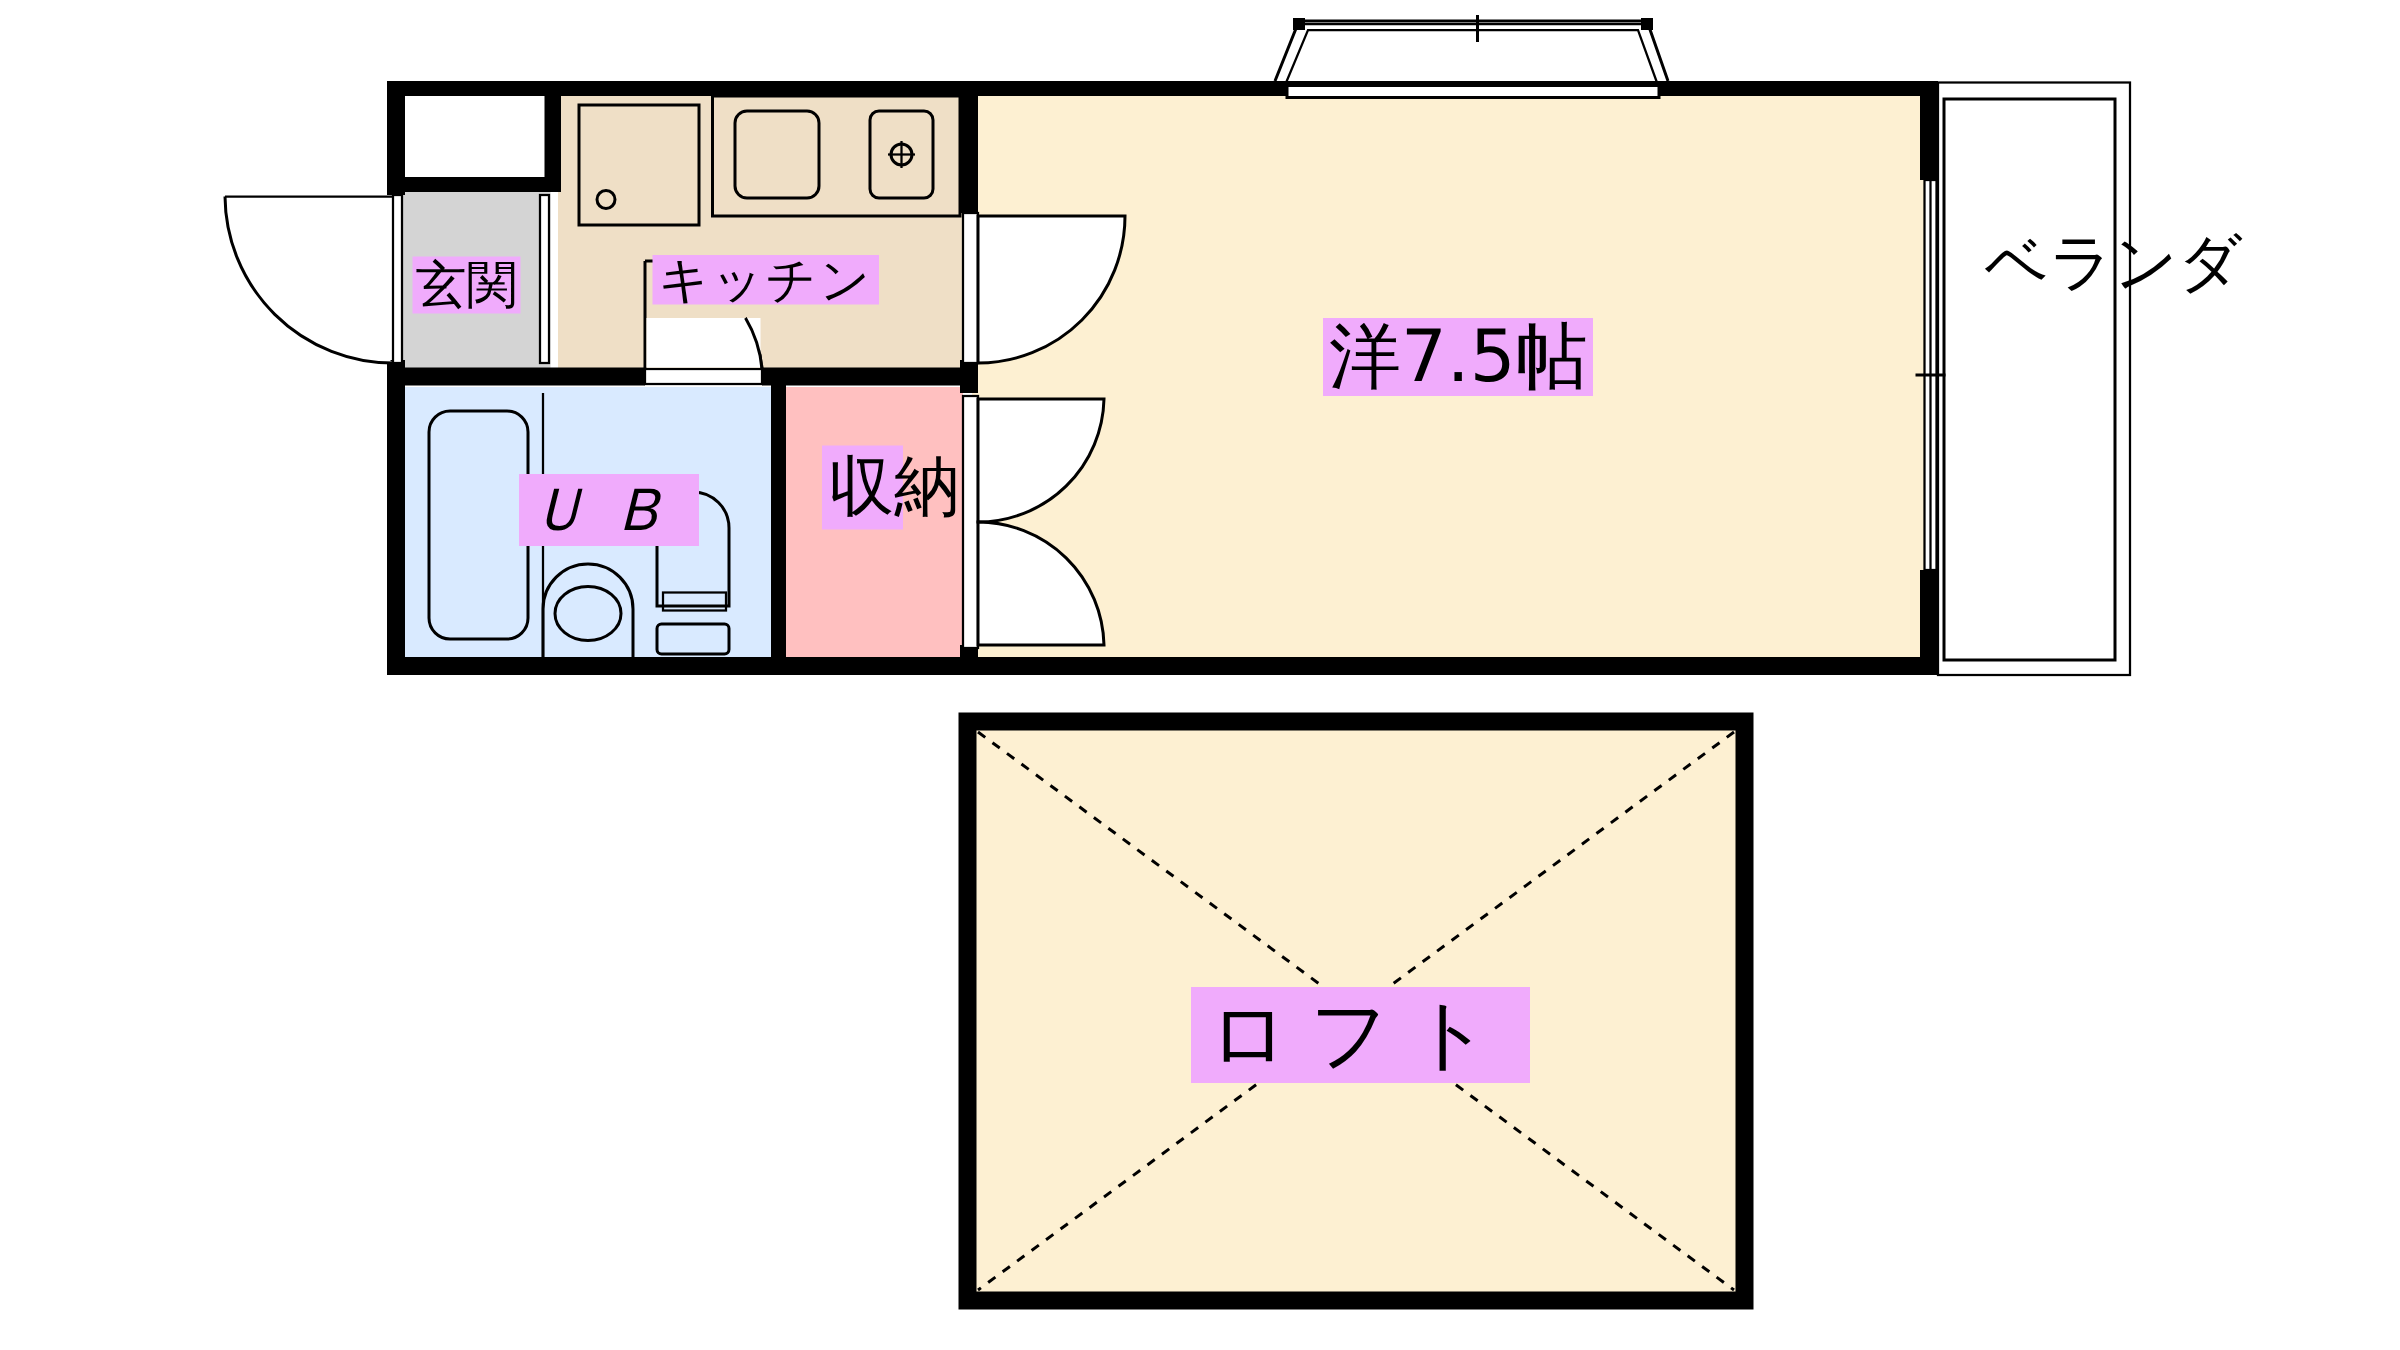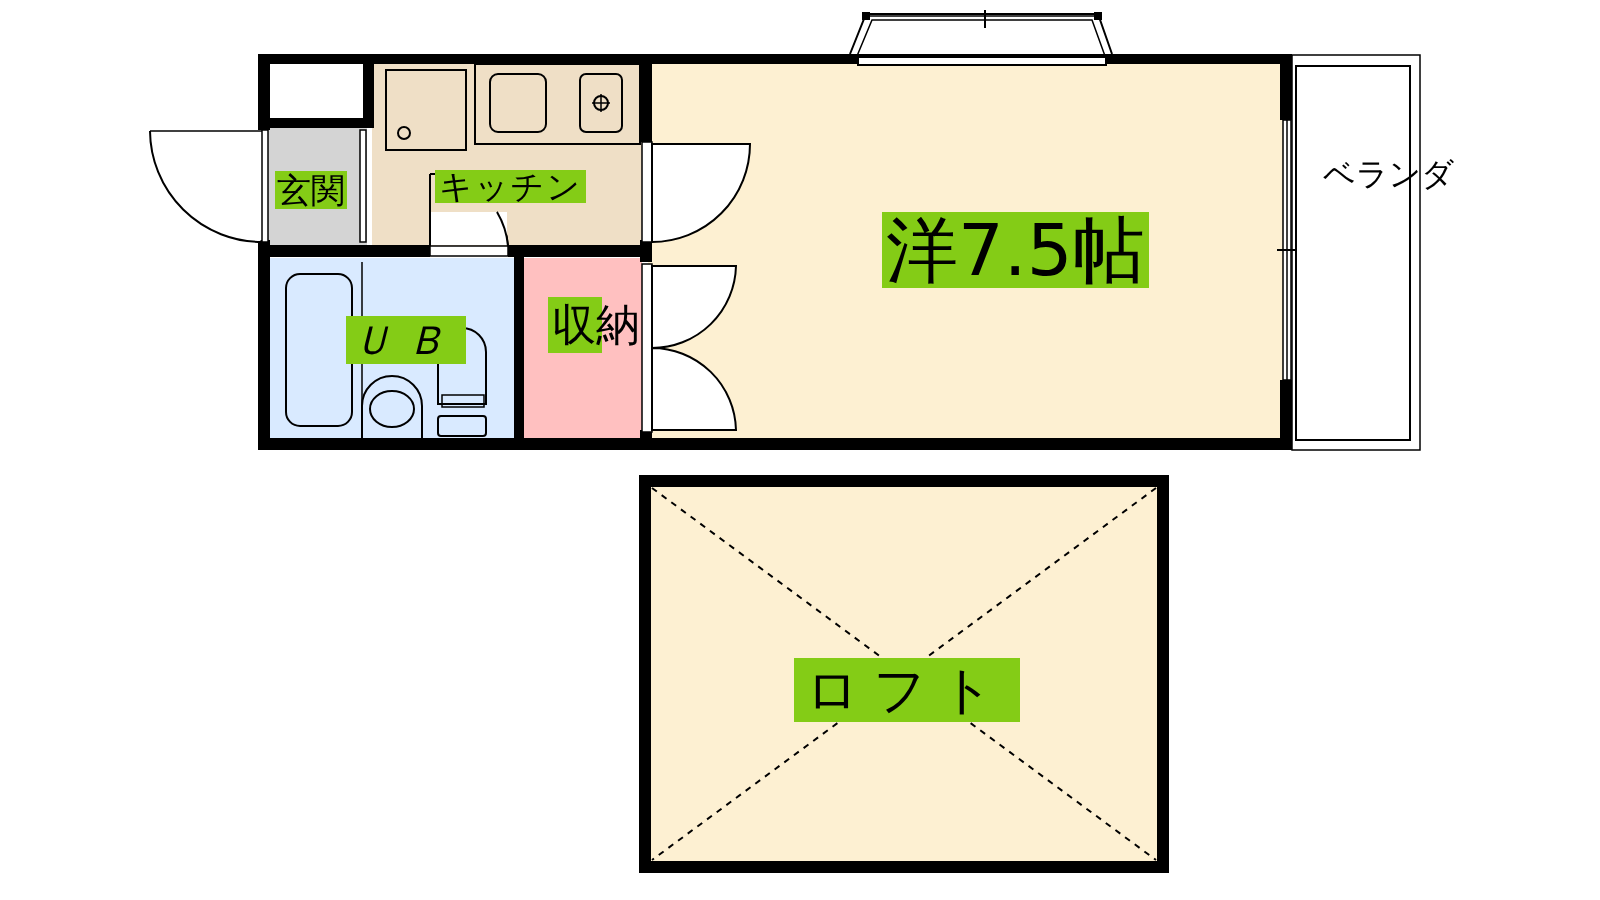--- a/index.html
+++ b/index.html
@@ -1,27 +1,27 @@
 <!DOCTYPE html>
 <html><head>
   <meta charset="utf-8">
   <style>
     html, body { margin: 0; padding: 0; background: #ffffff; }
     body { width: 1600px; height: 900px; overflow: hidden; position: relative;
            font-family: "DejaVu Sans", "Liberation Sans", sans-serif; }
     svg { position: absolute; left: 0; top: 0; }
-    .lbl { position: absolute; background: #84cc16; color: #000; line-height: 1;
+    .lbl { position: absolute; background: #f0abfc; color: #000; line-height: 1;
            white-space: nowrap; }
     .lbl-entry { left: 275px; top: 171px; font-size: 34px; padding: 2px 2px; }
     .lbl-kitchen { left: 435px; top: 170px; font-size: 33px; padding: 0 4px; letter-spacing: 2px; }
     .lbl-ub { left: 346px; top: 316px; font-size: 40px; padding: 4px 6px; letter-spacing: 14px; font-style: italic; }
     .lbl-storage { left: 548px; top: 297px; font-size: 44px; padding: 2px 4px; width: 46px;
                    text-align: center; line-height: 52px; }
-    .lbl-western { left: 882px; top: 212px; font-size: 72px; padding: 2px 4px; }
-    .lbl-veranda { left: 1323px; top: 150px; font-size: 32px; width: 50px; text-align: right;
+    .lbl-western { left: 882px; top: 212px; font-size: 48px; padding: 2px 4px; }
+    .lbl-veranda { left: 1323px; top: 150px; font-size: 42px; width: 50px; text-align: right;
                    line-height: 49px; background: transparent; }
     .lbl-loft { left: 794px; top: 658px; font-size: 52px; padding: 6px 12px; letter-spacing: 14px; }
   </style>
 </head>
 <body>
 
 <svg width="1600" height="900" viewBox="0 0 1600 900">
 
   <rect x="648" y="62" width="638" height="382" fill="#fdf0d2"></rect>
   <rect x="372" y="62" width="276" height="188" fill="#efdfc6"></rect>

